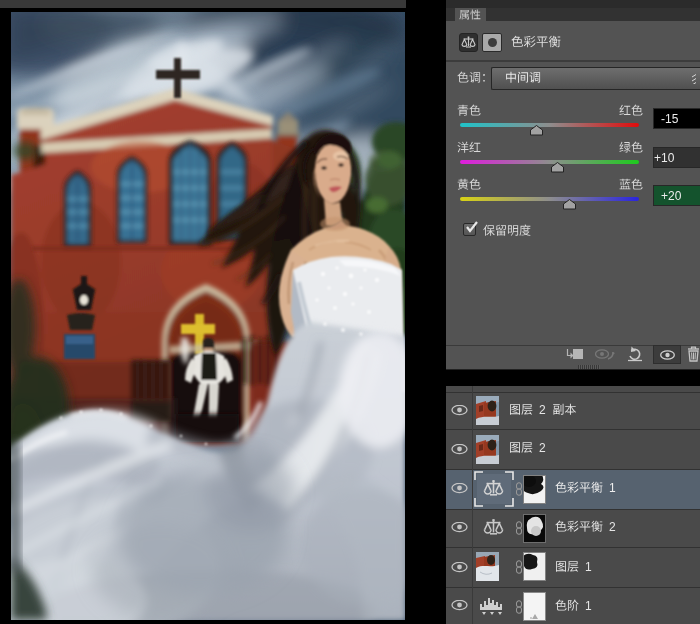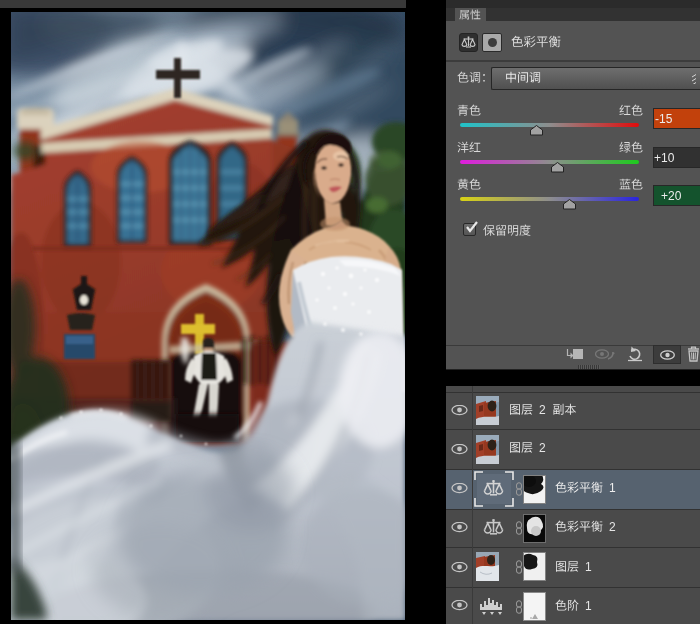--- a/index.html
+++ b/index.html
@@ -365,21 +365,21 @@
     <div class="abs" style="left:14px;top:189px;width:179px;height:4px;border-radius:2px;background:linear-gradient(90deg,#d8d214,#8e8e8e 50%,#2a24de)"></div>
     <svg class="abs" style="left:83px;top:117px" width="15" height="11" viewBox="0 0 15 11">
       <path d="M7.5 0.5 L13.5 5 L13.5 10 L1.5 10 L1.5 5 Z" fill="#a2a2a2" stroke="#232323"></path>
     </svg>
     <svg class="abs" style="left:104px;top:154px" width="15" height="11" viewBox="0 0 15 11">
       <path d="M7.5 0.5 L13.5 5 L13.5 10 L1.5 10 L1.5 5 Z" fill="#a2a2a2" stroke="#232323"></path>
     </svg>
     <svg class="abs" style="left:116px;top:191px" width="15" height="11" viewBox="0 0 15 11">
       <path d="M7.5 0.5 L13.5 5 L13.5 10 L1.5 10 L1.5 5 Z" fill="#a2a2a2" stroke="#232323"></path>
     </svg>
-    <div class="abs" style="left:207px;top:100px;width:47px;height:21px;background:#c2410c;border:1px solid #272727;border-right:none;color:#ececec;font-size:12px;line-height:20px;padding-left:1px">-15</div>
+    <div class="abs" style="left:207px;top:100px;width:47px;height:21px;background:#000000;border:1px solid #272727;border-right:none;color:#ececec;font-size:12px;line-height:20px;padding-left:7px">-15</div>
     <div class="abs" style="left:207px;top:139px;width:47px;height:21px;background:#313131;border:1px solid #272727;border-right:none;color:#ececec;font-size:12px;line-height:20px;padding-left:0">+10</div>
     <div class="abs" style="left:207px;top:177px;width:60px;height:21px;background:#14532d;border:1px solid #272727;border-right:none;color:#ececec;font-size:12px;line-height:20px;padding-left:7px">+20</div>
     <div class="abs" style="left:17px;top:215px;width:13px;height:13px;background:linear-gradient(#6b6b6b,#555);border:1px solid #282828;border-radius:2px"></div>
     <svg class="abs" style="left:18px;top:211px" width="16" height="16">
       <path d="M3 8 L6 12 L13 3" stroke="#e8e8e8" stroke-width="2.2" fill="none"></path>
     </svg>
     <div class="abs" style="left:0;top:337px;width:254px;height:1px;background:#3a3a3a"></div>
     <svg class="abs" style="left:119px;top:339px" width="20" height="15">
 <rect x="8" y="2" width="10" height="10" fill="#b5b5b5"></rect>
 <path d="M2.5 2 L2.5 8.5 L6.5 8.5" stroke="#b5b5b5" fill="none" stroke-width="1.2"></path>

